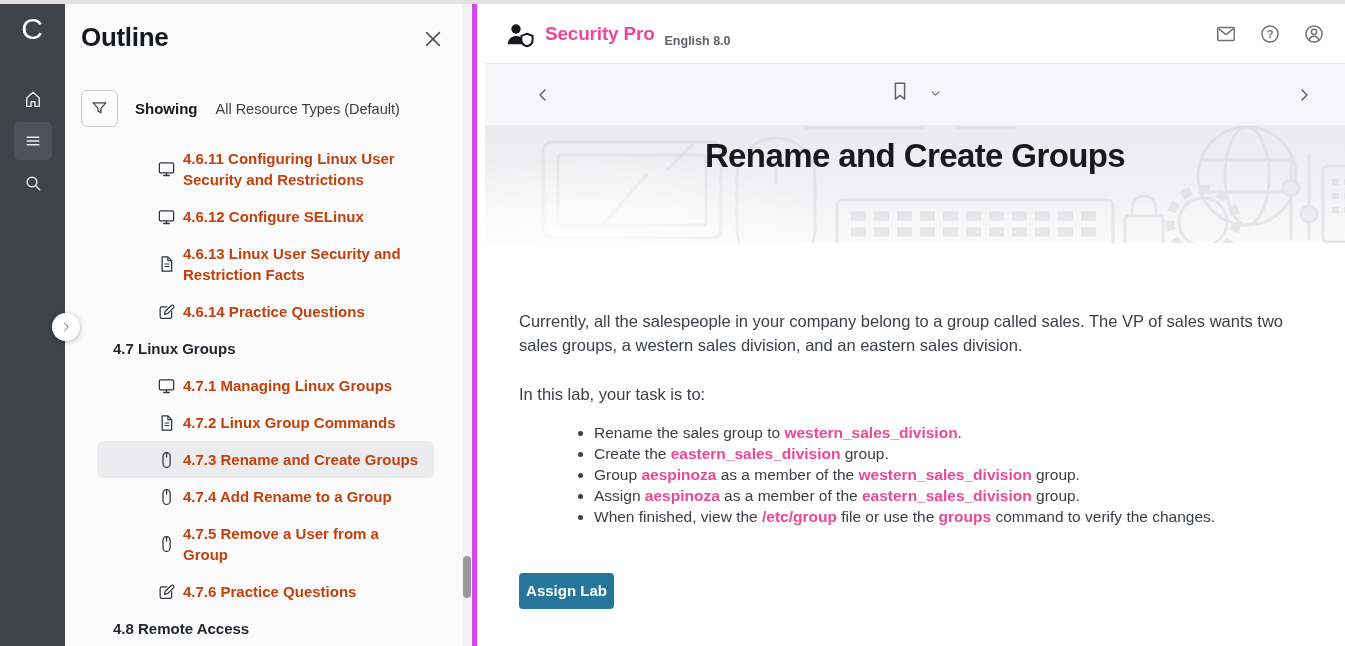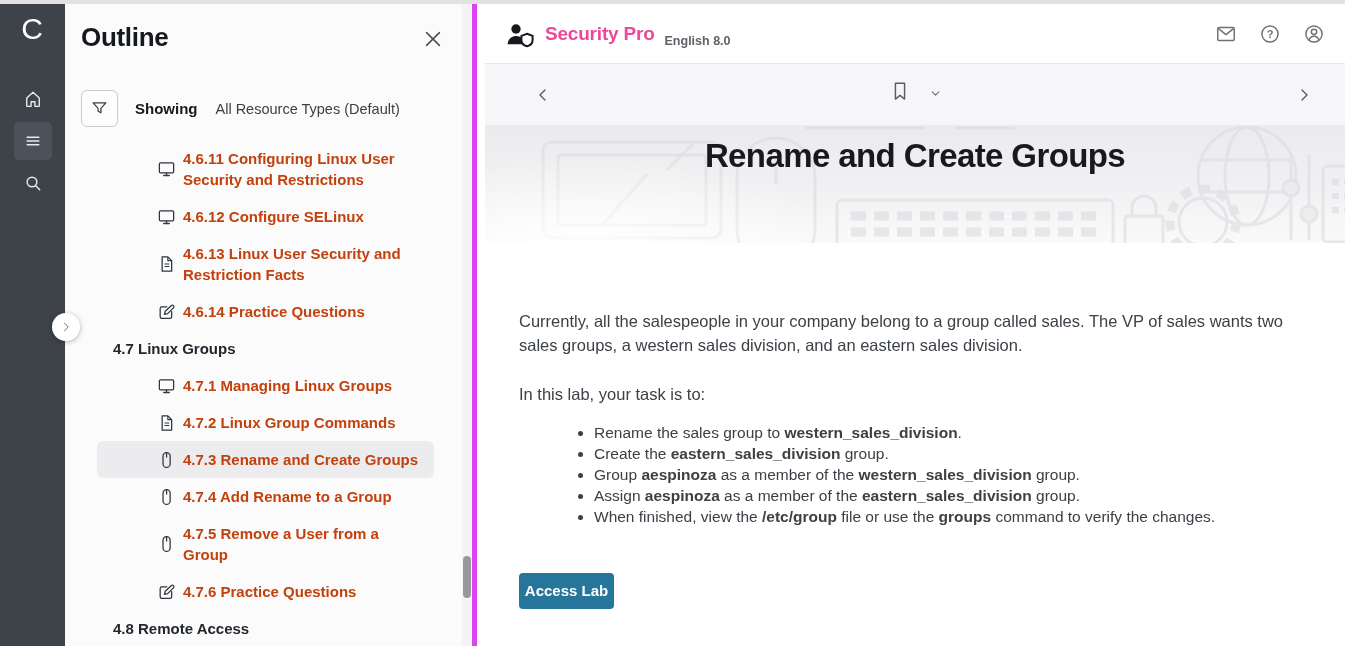--- a/index.html
+++ b/index.html
@@ -67,21 +67,21 @@
   #hero-art { position:absolute; left:0; top:0; opacity:.6; }
   #hero-fade { position:absolute; inset:0; background:radial-gradient(ellipse 420px 160px at 12% 105%, rgba(255,255,255,.95), rgba(255,255,255,0) 60%); }
   #page-title { position:absolute; left:0; top:11px; width:860px; text-align:center; font-size:33px; font-weight:700; color:#17191d; letter-spacing:-0.6px; }
 
   #content { position:absolute; left:0; top:243px; width:860px; height:403px; background:#fff; padding:0 46px 12px 34px; }
   .para { font-size:16.5px; line-height:23.5px; color:#3c4147; max-width:782px; }
   #para-intro { margin-top:67px; }
   #para-task { margin-top:26px; }
   #task-list { margin:15px 0 0 0; padding-left:75px; list-style:disc; }
   #task-list li { font-size:15.5px; line-height:21px; color:#3b4046; }
-  #task-list li b { font-weight:700; color:#404040; }
+  #task-list li b { font-weight:700; color:#ec4899; }
 
   #start-lab-btn { display:block; margin-top:46px; width:95px; height:36px; background:#26759b; color:#fff; border:none; border-radius:4px; font-family:"Liberation Sans",sans-serif; font-size:15px; font-weight:700; cursor:pointer; }
 
   svg { display:block; }
 </style>
 </head>
 <body>
 
 <svg width="0" height="0" style="position:absolute">
   <defs>
@@ -355,16 +355,16 @@
   <section id="content">
     <p class="para" id="para-intro">Currently, all the salespeople in your company belong to a group called sales. The VP of sales wants two sales groups, a western sales division, and an eastern sales division.</p>
     <p class="para" id="para-task">In this lab, your task is to:</p>
     <ul id="task-list">
         <li><span>Rename the sales group to </span><b>western_sales_division</b><span>.</span></li>
         <li><span>Create the </span><b>eastern_sales_division</b><span> group.</span></li>
         <li><span>Group </span><b>aespinoza</b><span> as a member of the </span><b>western_sales_division</b><span> group.</span></li>
         <li><span>Assign </span><b>aespinoza</b><span> as a member of the </span><b>eastern_sales_division</b><span> group.</span></li>
         <li><span>When finished, view the </span><b>/etc/group</b><span> file or use the </span><b>groups</b><span> command to verify the changes.</span></li>
       </ul>
-    <button id="start-lab-btn">Access Lab</button>
+    <button id="start-lab-btn">Assign Lab</button>
   </section>
 
 </main>
 
 </body></html>

